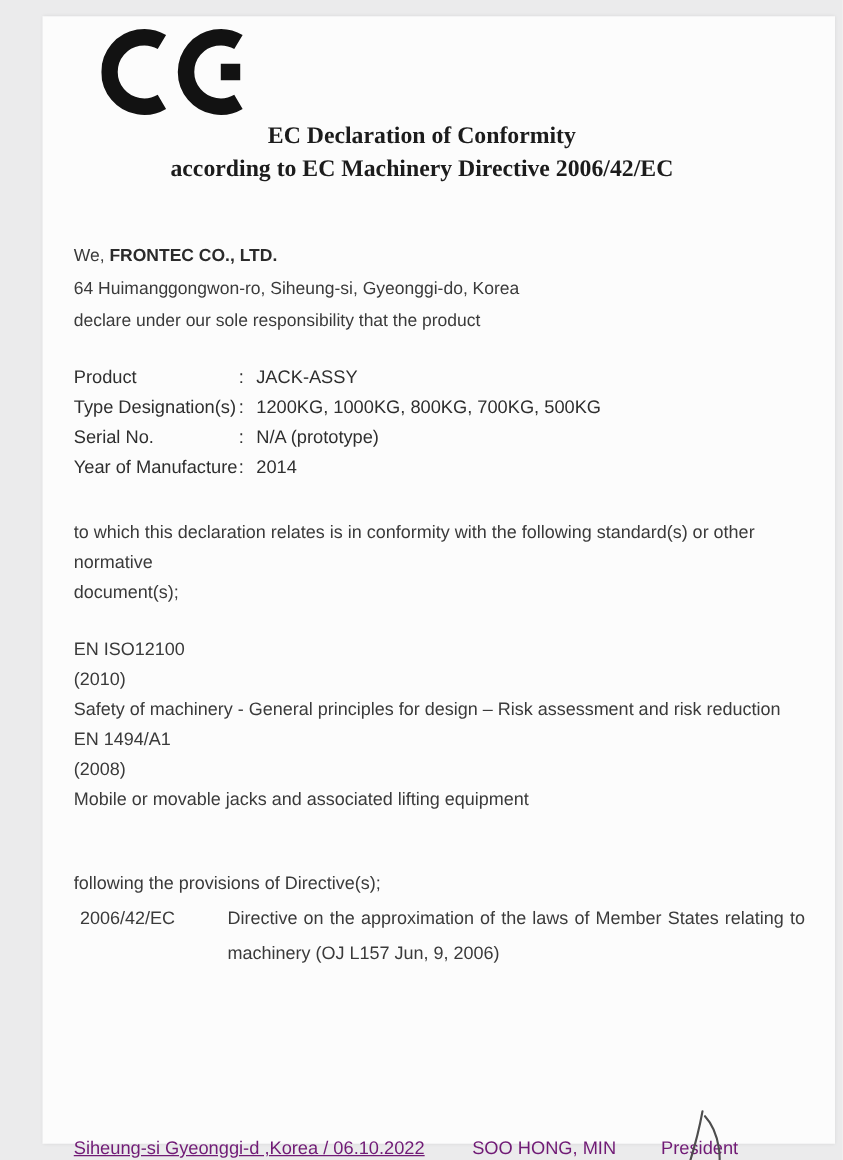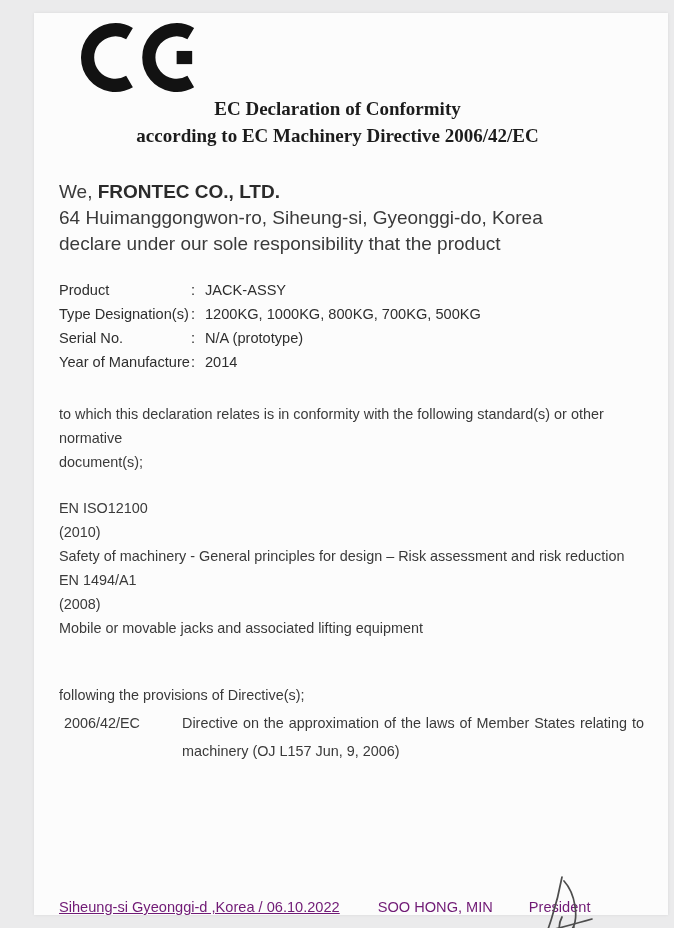--- a/index.html
+++ b/index.html
@@ -36,22 +36,22 @@
     text-align: center;
     font-family: "Liberation Serif", serif;
     font-weight: bold;
     color: #1c1c1c;
     font-size: 19px;
     line-height: 27px;
     margin-top: 2px;
     padding-right: 28px;
   }
   .intro-block {
-    margin-top: 30px;
-    font-size: 19px;
+    margin-top: 42px;
+    font-size: 14px;
     color: #3a3a3a;
   }
   .intro-line { line-height: 26px; }
   .intro-company { font-weight: bold; color: #2b2b2b; }
   .product-block {
     margin-top: 21px;
     font-weight: normal;
     color: #2e2e2e;
     font-size: 14.6px;
   }

